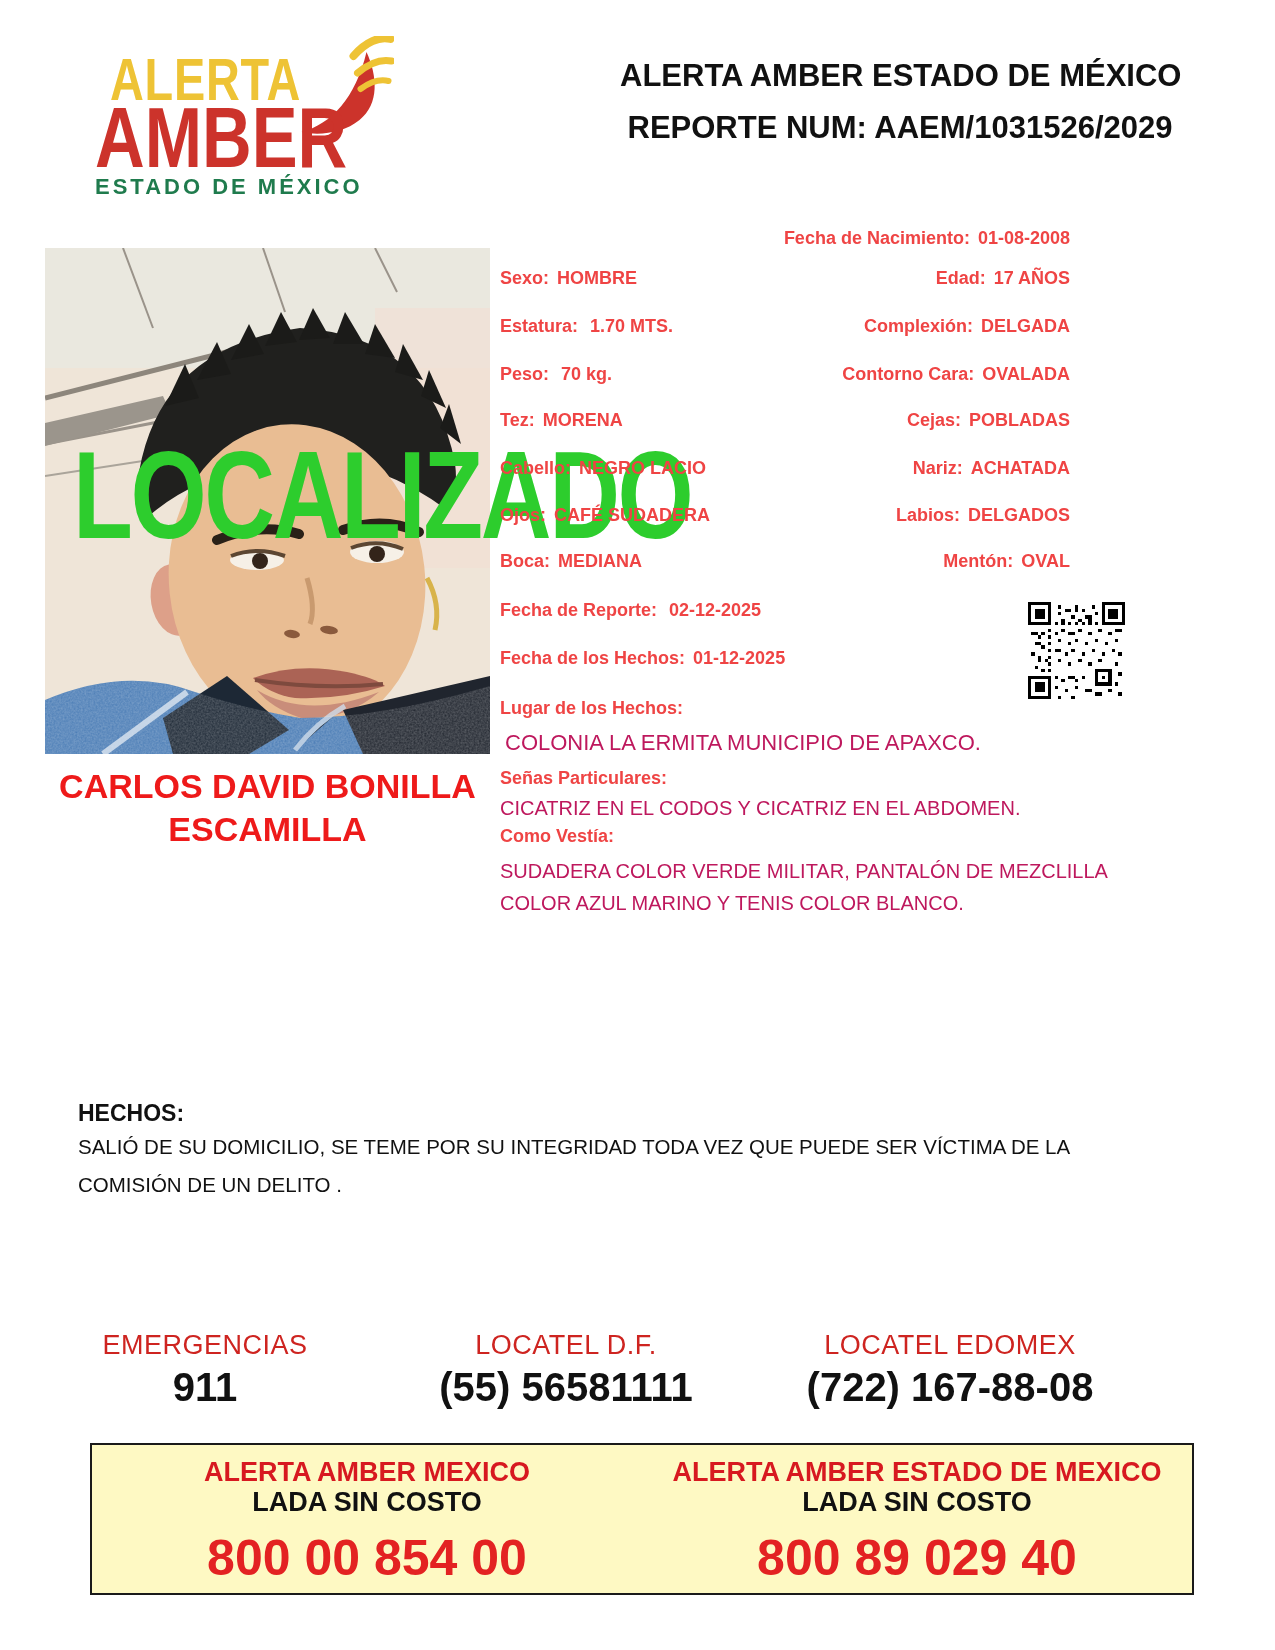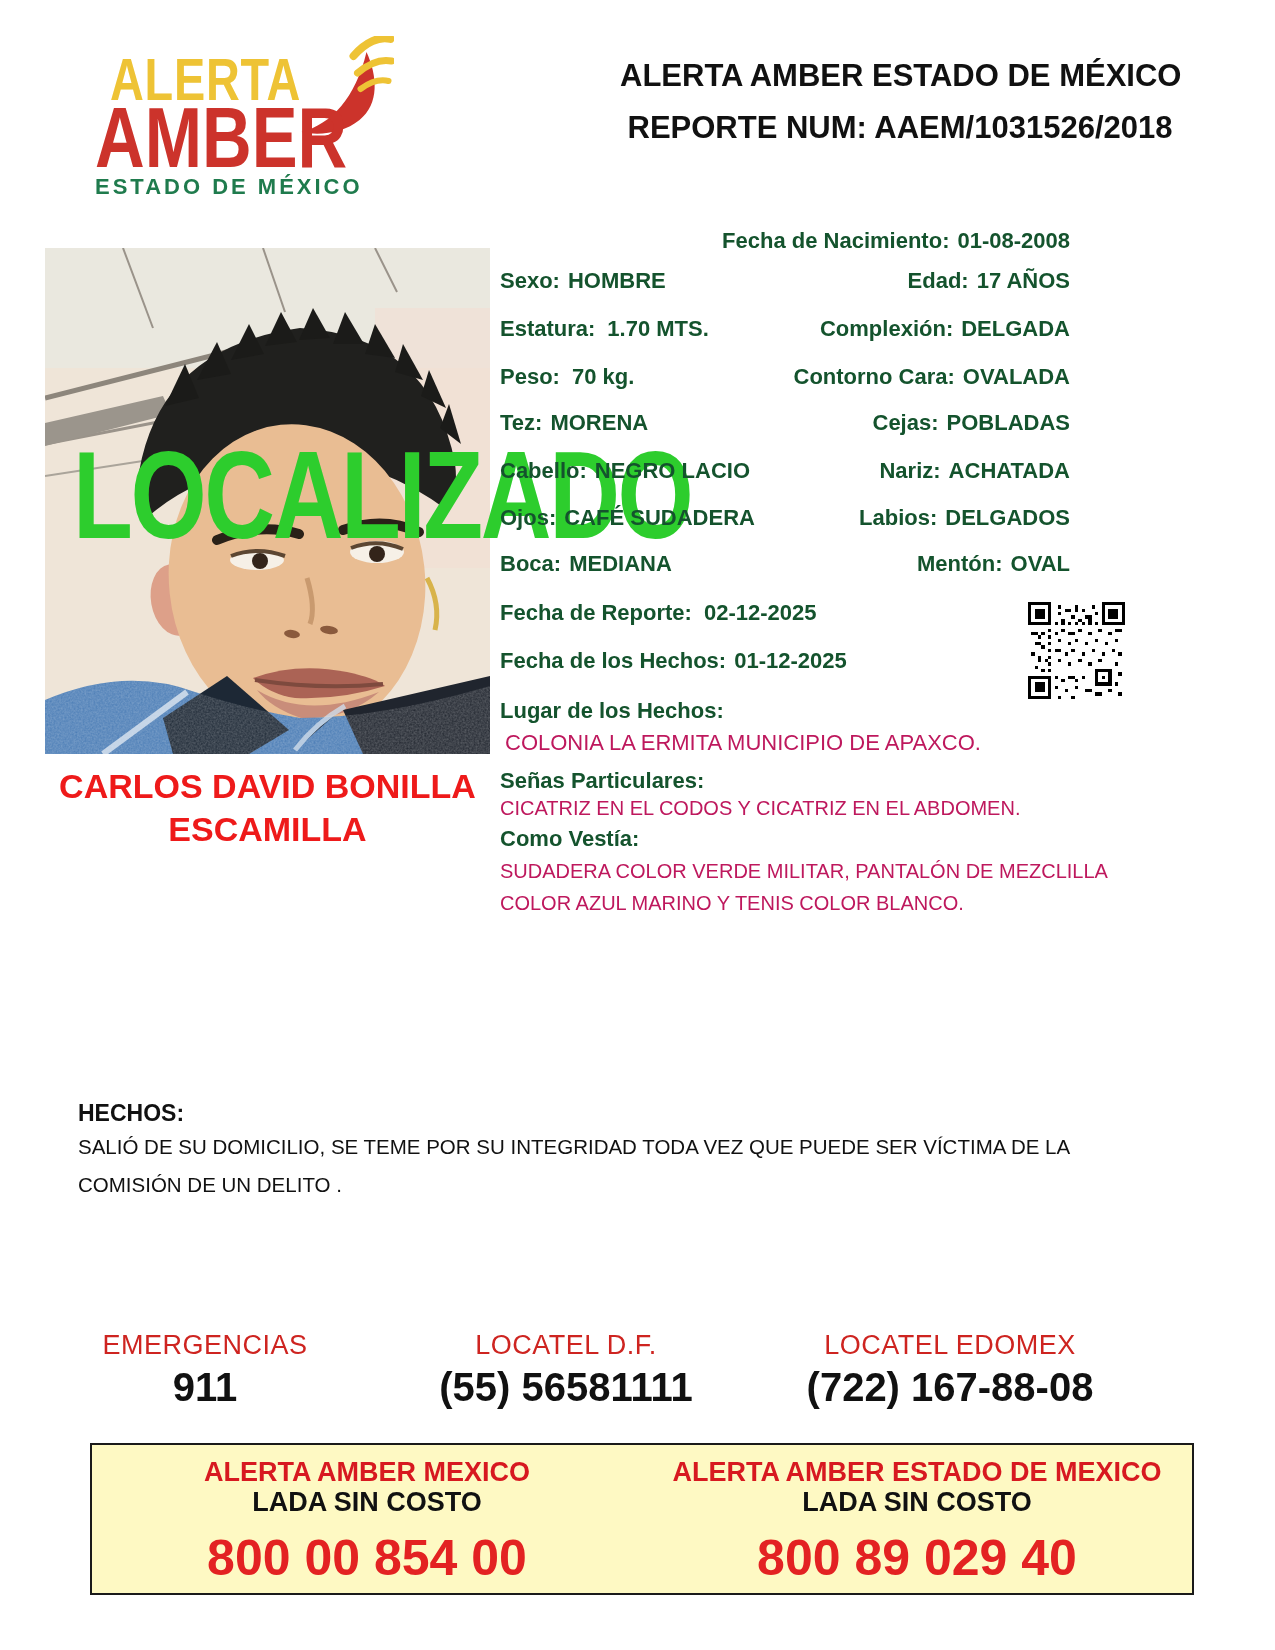--- a/index.html
+++ b/index.html
@@ -20,21 +20,21 @@
   
   .photo{left:45px;top:248px;width:445px;height:506px;z-index:1;}
   
   .localizado{left:73px;top:433px;font-size:124px;font-weight:900;color:#2DCD2D;
     letter-spacing:-3px;line-height:1;transform:scaleX(0.79);transform-origin:0 0;white-space:nowrap;z-index:5;}
   
   .name{left:45px;top:765px;width:445px;text-align:center;font-size:34px;line-height:43px;
     font-weight:bold;color:#EE1A1A;z-index:6;}
   
   .drow{left:500px;width:570px;display:flex;justify-content:space-between;
-    font-size:22px;font-weight:bold;color:#14532d;white-space:nowrap;z-index:10;}
+    font-size:18px;font-weight:bold;color:#ef4444;white-space:nowrap;z-index:10;}
   .drow .grp{display:flex;}
   .drow .val{margin-left:8px;}
   .drow.right-only{justify-content:flex-end;}
   .dval{left:505px;font-size:22px;font-weight:normal;color:#be185d;z-index:10;}
   .dval.small{font-size:20px;}
   .qr{left:1028px;top:602px;width:97px;height:97px;z-index:10;}
   
   .hechos-label{left:78px;top:1100px;font-size:23px;font-weight:bold;color:#111;}
   .hechos-text{left:78px;top:1128px;width:1075px;font-size:20.5px;line-height:38px;color:#111;}
   
@@ -63,21 +63,21 @@
       <path d="M66,20 C78,6 92,0 103,3" stroke="#EEC335" stroke-width="8" fill="none" stroke-linecap="round"></path>
       <path d="M70,37 C82,27 94,23 104,25" stroke="#EEC335" stroke-width="7" fill="none" stroke-linecap="round"></path>
       <path d="M73,53 C84,45 93,43 101,45" stroke="#EEC335" stroke-width="6" fill="none" stroke-linecap="round"></path>
     </svg>
     <div class="abs logo-alerta">ALERTA</div>
     <div class="abs logo-amber">AMBER</div>
     <div class="abs logo-estado">ESTADO DE MÉXICO</div>
   </div>
 
   <div class="abs title1">ALERTA AMBER ESTADO DE MÉXICO</div>
-  <div class="abs title2">REPORTE NUM: AAEM/1031526/2018</div>
+  <div class="abs title2">REPORTE NUM: AAEM/1031526/2029</div>
 
   <svg class="abs photo" viewBox="0 0 445 506" preserveAspectRatio="none">
     <defs>
       <filter id="denim" x="0" y="0" width="100%" height="100%">
         <feTurbulence type="fractalNoise" baseFrequency="0.55" numOctaves="2" result="n"></feTurbulence>
         <feColorMatrix in="n" type="matrix" values="0 0 0 0 1  0 0 0 0 1  0 0 0 0 1  0 0 0 0.55 0"></feColorMatrix>
         <feComposite operator="in" in2="SourceGraphic"></feComposite>
       </filter>
     </defs>
 

